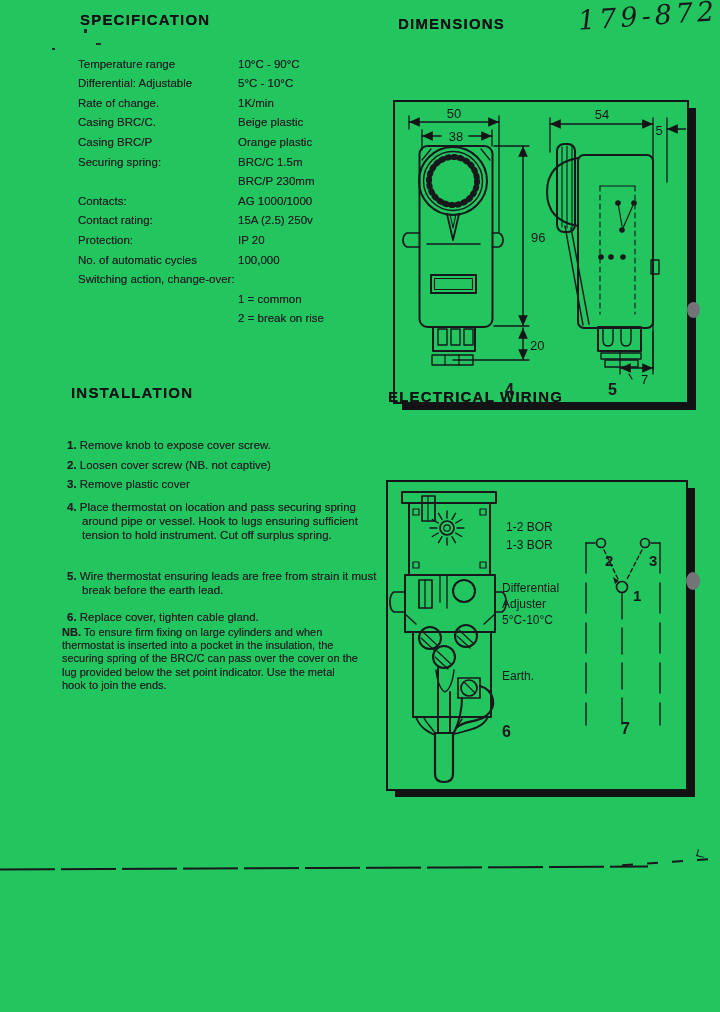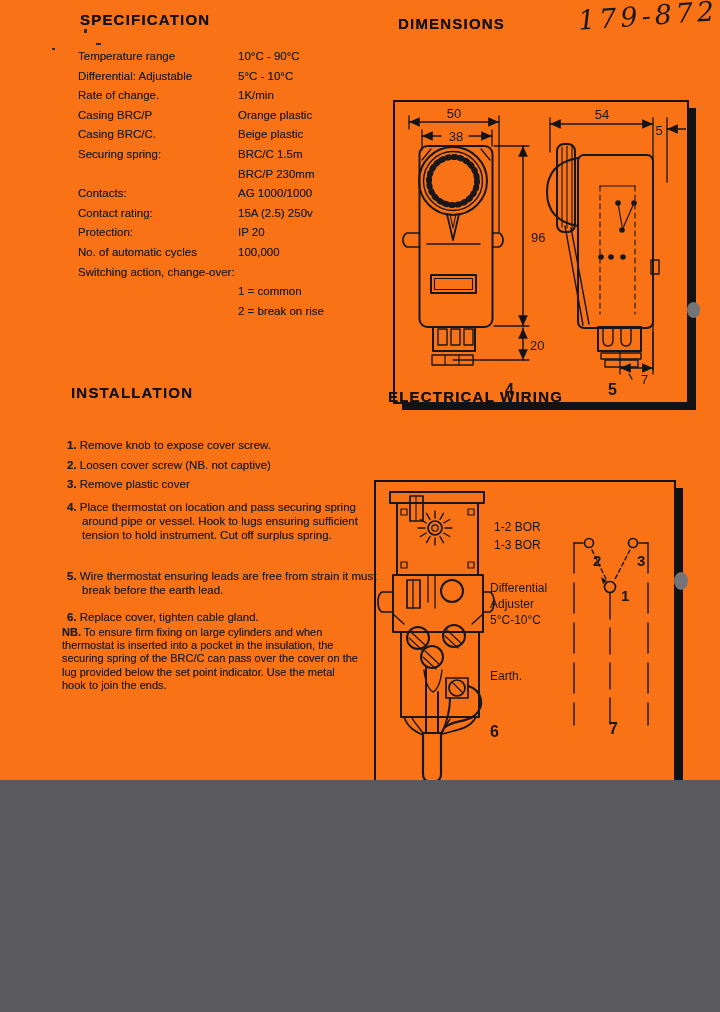--- a/index.html
+++ b/index.html
@@ -1,31 +1,31 @@
 <!DOCTYPE html>
 <html><head>
 <meta charset="utf-8">
 <style>
   html,body{margin:0;padding:0;background:#5a5a5e;}
   .page{
-    position:relative;width:720px;height:780px;overflow:hidden;
-    background:#f97316;
+    position:relative;width:720px;height:1012px;overflow:hidden;
+    background:#22c55e;
     font-family:"Liberation Sans", sans-serif;
     color:#1e1e24;
   }
   .page *{box-sizing:border-box;}
   h2.head{
     position:absolute;margin:0;font-size:15px;font-weight:bold;
     letter-spacing:1.2px;color:#121216;
     text-shadow:0 0 0.6px rgba(15,15,20,.8);
   }
   
   .spec-table{position:absolute;left:78px;top:50px;width:300px;font-size:11.5px;
     text-shadow:0 0 0.4px rgba(25,25,32,.6);}
-  .srow{display:flex;height:19.6px;align-items:flex-start;}
+  .srow{display:flex;height:19.6px;align-items:flex-end;}
   .slabel{width:160px;flex:none;}
   .svalue{flex:1;}
   
   .step{position:absolute;left:55px;width:312px;margin:12px;font-size:11.5px;
     line-height:13.8px;padding-left:15px;text-indent:-15px;
     text-shadow:0 0 0.4px rgba(25,25,32,.6);}
   .note{position:absolute;left:62px;top:626px;width:298px;margin:0;font-size:11px;
     line-height:13.2px;text-shadow:0 0 0.4px rgba(25,25,32,.6);}
   
   .handwriting{
@@ -33,21 +33,21 @@
     font-style:italic;font-size:27px;letter-spacing:4px;color:#17171c;
     transform:rotate(-4deg);
   }
   
   .diag-box{
     position:absolute;border:2.5px solid #141418;
     box-shadow:8px 7px 0 -1px #121215;
     margin-top:43px;
   }
   .dims-box{left:393px;top:57px;width:296px;height:304px;}
-  .wiring-box{left:374px;top:437px;width:302px;height:311px;}
+  .wiring-box{left:386px;top:437px;width:302px;height:311px;}
   .diag-box svg{position:absolute;left:0;top:0;}
   .notch{position:absolute;background:#737378;border-radius:50%;}
   .notch-dims{right:-13px;top:200px;width:13px;height:16px;}
   .notch-wiring{right:-14px;top:90px;width:14px;height:18px;}
   svg text{fill:#17171c;font-family:"Liberation Sans",sans-serif;font-size:13px;}
   svg text.fig{font-weight:bold;font-size:16px;}
   svg text.lbl{font-size:12px;}
   svg text.term{font-weight:bold;font-size:15px;}
   
   .fold-left{position:absolute;left:0;top:867px;width:648px;height:2px;
@@ -78,26 +78,26 @@
       </div>
     <div class="srow">
         <span class="slabel">Differential: Adjustable</span>
         <span class="svalue">5°C - 10°C</span>
       </div>
     <div class="srow">
         <span class="slabel">Rate of change.</span>
         <span class="svalue">1K/min</span>
       </div>
     <div class="srow">
+        <span class="slabel">Casing BRC/C.</span>
+        <span class="svalue">Beige plastic</span>
+      </div>
+    <div class="srow">
         <span class="slabel">Casing BRC/P</span>
         <span class="svalue">Orange plastic</span>
-      </div>
-    <div class="srow">
-        <span class="slabel">Casing BRC/C.</span>
-        <span class="svalue">Beige plastic</span>
       </div>
     <div class="srow">
         <span class="slabel">Securing spring:</span>
         <span class="svalue">BRC/C  1.5m</span>
       </div>
     <div class="srow">
         <span class="slabel"></span>
         <span class="svalue">BRC/P  230mm</span>
       </div>
     <div class="srow">

